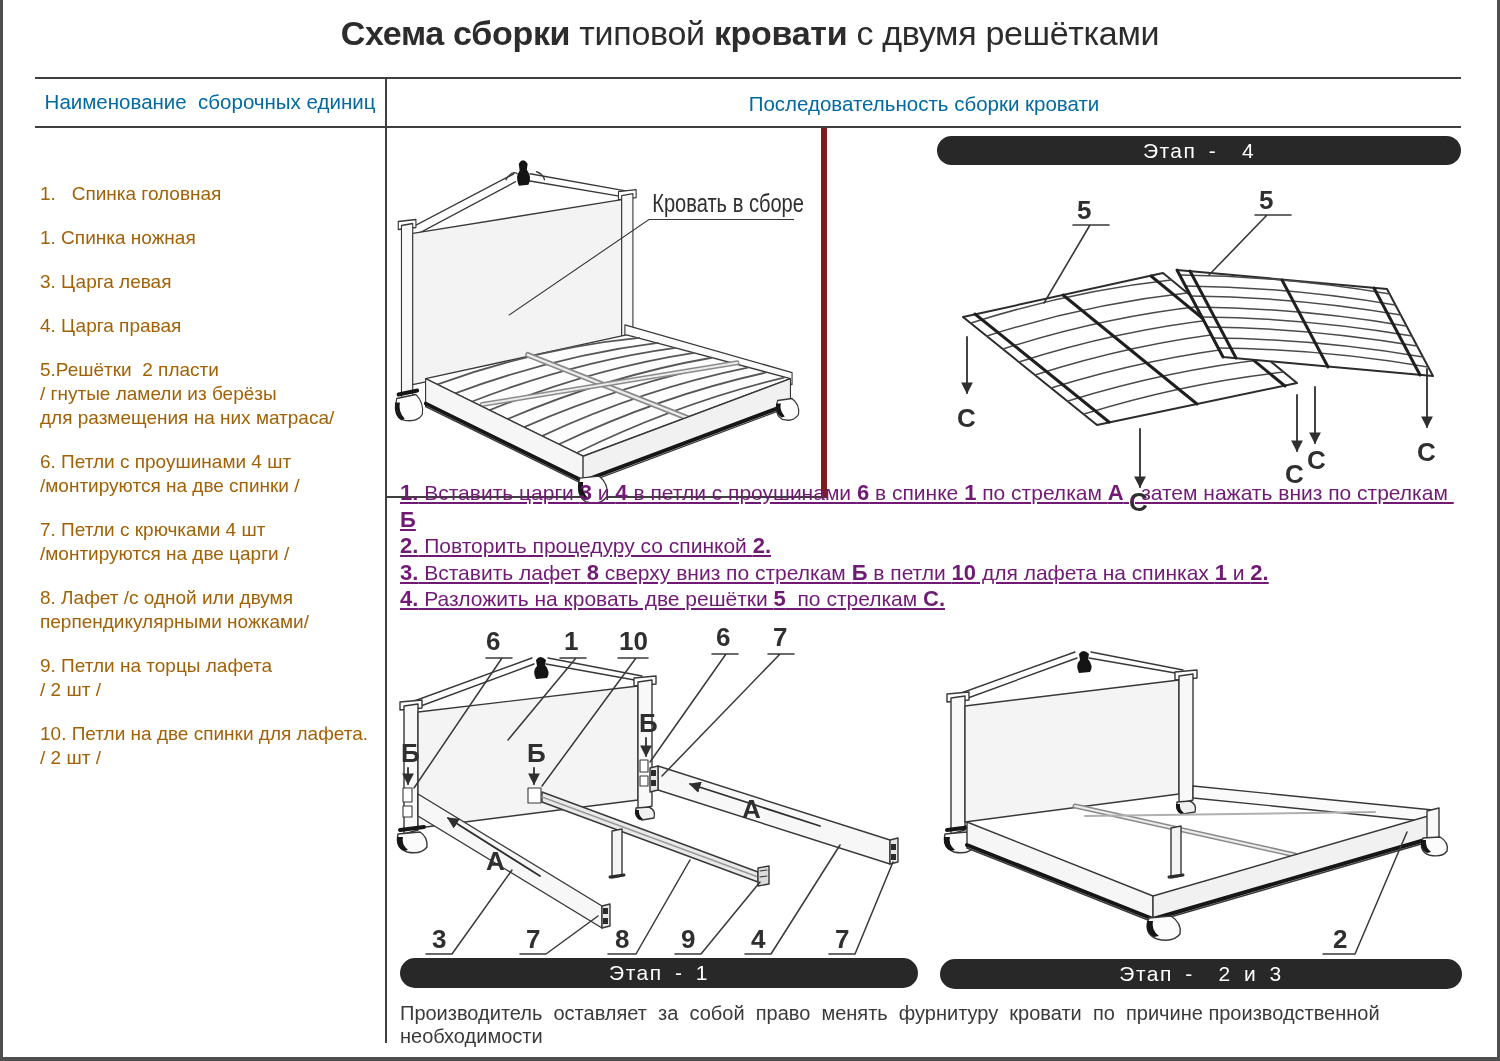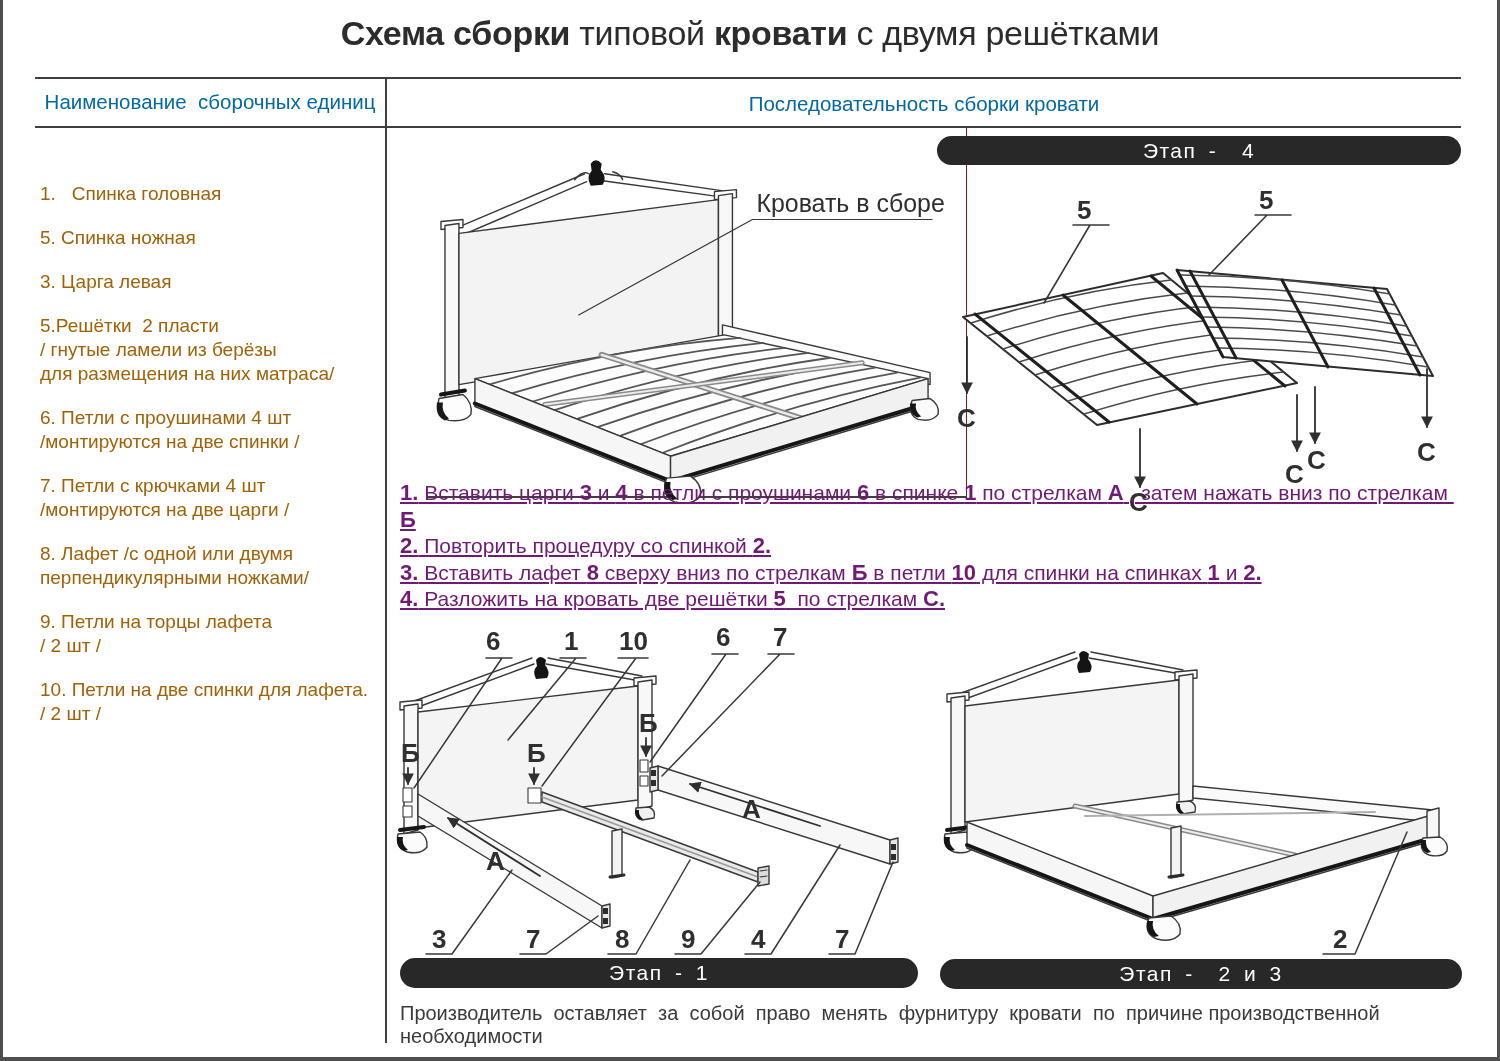--- a/index.html
+++ b/index.html
@@ -15,21 +15,21 @@
   
   .hrule{height:2px;background:#3f3f3f;left:35px;width:1426px;}
   .vdivider{width:2px;background:#3f3f3f;left:385px;top:77px;height:966px;}
   
   .colhead{font-size:20.5px;color:#0369a1;text-align:center;white-space:pre;}
   
   .parts{left:40px;top:182px;width:350px;font-size:19px;color:#a16207;}
   .part{margin-bottom:20px;}
   .pline{line-height:24px;white-space:pre;}
   
-  .bed-box{left:387px;top:128px;width:540px;height:370px;border-right:1px solid #7f1d1d;border-bottom:2px solid #3f3f3f;box-sizing:border-box;margin-left:40px;}
+  .bed-box{left:387px;top:128px;width:440px;height:370px;border-right:6px solid #7f1d1d;border-bottom:2px solid #3f3f3f;box-sizing:border-box;}
   .bed-box svg,.stage-svg{width:100%;height:100%;display:block;}
   
   .stage4{left:935px;top:135px;width:530px;height:378px;}
   .stage1{left:390px;top:618px;width:540px;height:425px;}
   .stage23{left:935px;top:618px;width:530px;height:425px;}
   .banner{
     background:#282828;border-radius:15px;color:#fff;font-weight:normal;font-size:21px;
     display:flex;align-items:center;justify-content:center;letter-spacing:1.5px;word-spacing:5px;white-space:pre;
   }
   
@@ -61,24 +61,27 @@
   <div class="abs vdivider"></div>
 
   <div class="abs colhead" style="left:35px;top:90px;width:350px;">Наименование  сборочных единиц</div>
   <div class="abs colhead" style="left:388px;top:92px;width:1072px;">Последовательность сборки кровати</div>
 
   <div class="abs parts" id="parts-list">
       <div class="part">
         <div class="pline">1.   Спинка головная</div>
       </div>
       <div class="part">
-        <div class="pline">5. Спинка ножная</div>
+        <div class="pline">1. Спинка ножная</div>
       </div>
       <div class="part">
         <div class="pline">3. Царга левая</div>
+      </div>
+      <div class="part">
+        <div class="pline">4. Царга правая</div>
       </div>
       <div class="part">
         <div class="pline">5.Решётки  2 пласти</div>
         <div class="pline">/ гнутые ламели из берёзы</div>
         <div class="pline">для размещения на них матраса/</div>
       </div>
       <div class="part">
         <div class="pline">6. Петли с проушинами 4 шт</div>
         <div class="pline">/монтируются на две спинки /</div>
       </div>
@@ -219,21 +222,21 @@
       <text x="194" y="344" class="lbl callout">С</text>
       <text x="350" y="316" class="lbl callout">С</text>
       <text x="372" y="302" class="lbl callout">С</text>
       <text x="482" y="294" class="lbl callout">С</text>
     </svg>
   </div>
 
   <div class="abs instructions" id="instructions">
       <div class="instr-line"><span class="b">1.</span><span> Вставить царги </span><span class="b">3</span><span> и </span><span class="b">4</span><span> в петли с проушинами </span><span class="b">6</span><span> в спинке </span><span class="b">1</span><span> по стрелкам </span><span class="b">А</span><span> , затем нажать вниз по стрелкам </span><span class="b">Б</span></div>
       <div class="instr-line"><span class="b">2.</span><span> Повторить процедуру со спинкой </span><span class="b">2.</span></div>
-      <div class="instr-line"><span class="b">3.</span><span> Вставить лафет </span><span class="b">8</span><span> сверху вниз по стрелкам </span><span class="b">Б</span><span> в петли </span><span class="b">10</span><span> для спинки на спинках </span><span class="b">1</span><span> и </span><span class="b">2.</span></div>
+      <div class="instr-line"><span class="b">3.</span><span> Вставить лафет </span><span class="b">8</span><span> сверху вниз по стрелкам </span><span class="b">Б</span><span> в петли </span><span class="b">10</span><span> для лафета на спинках </span><span class="b">1</span><span> и </span><span class="b">2.</span></div>
       <div class="instr-line"><span class="b">4.</span><span> Разложить на кровать две решётки </span><span class="b">5</span><span>  по стрелкам </span><span class="b">С.</span></div>
     </div>
 
   <div class="abs stage1">
     <svg class="abs stage-svg" style="left:0;top:0;width:540px;height:338px;" viewBox="0 0 540 338" preserveAspectRatio="none">
       <defs>
         <marker id="ah1" viewBox="0 0 10 10" refX="9" refY="5" markerWidth="6.5" markerHeight="6.5" orient="auto">
             <path d="M0,0 L10,5 L0,10 z" fill="#2f2f2f"></path>
           </marker>
       </defs>

